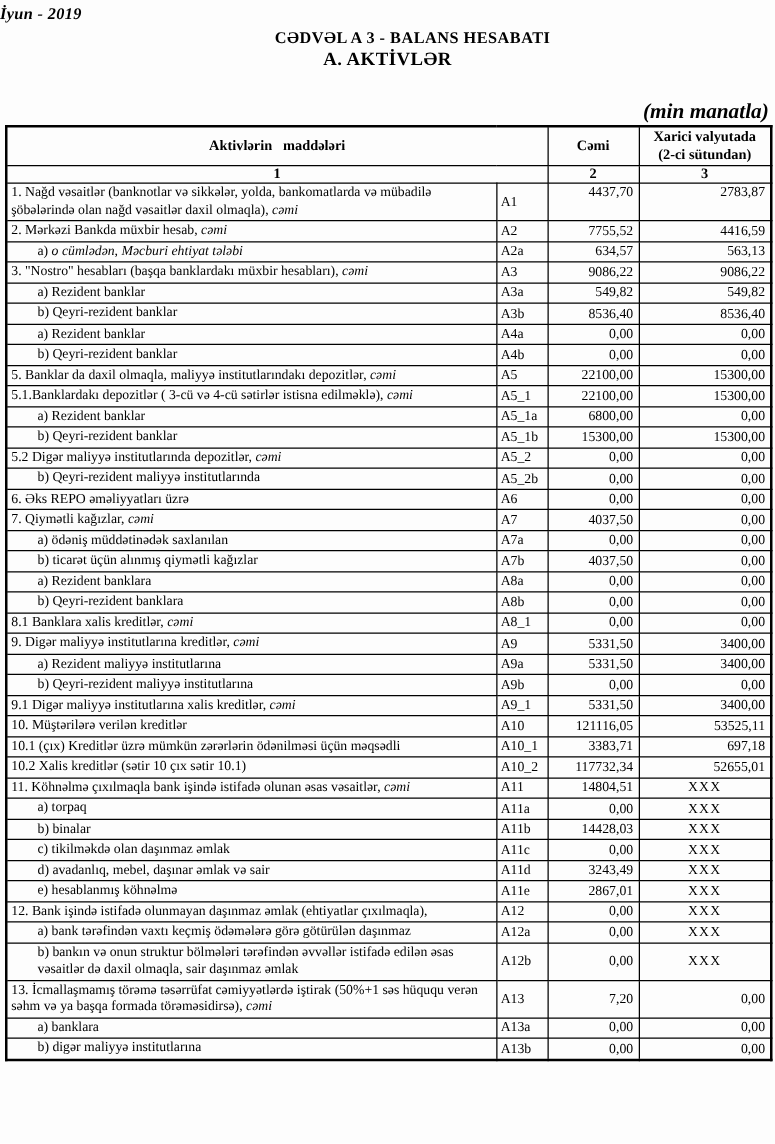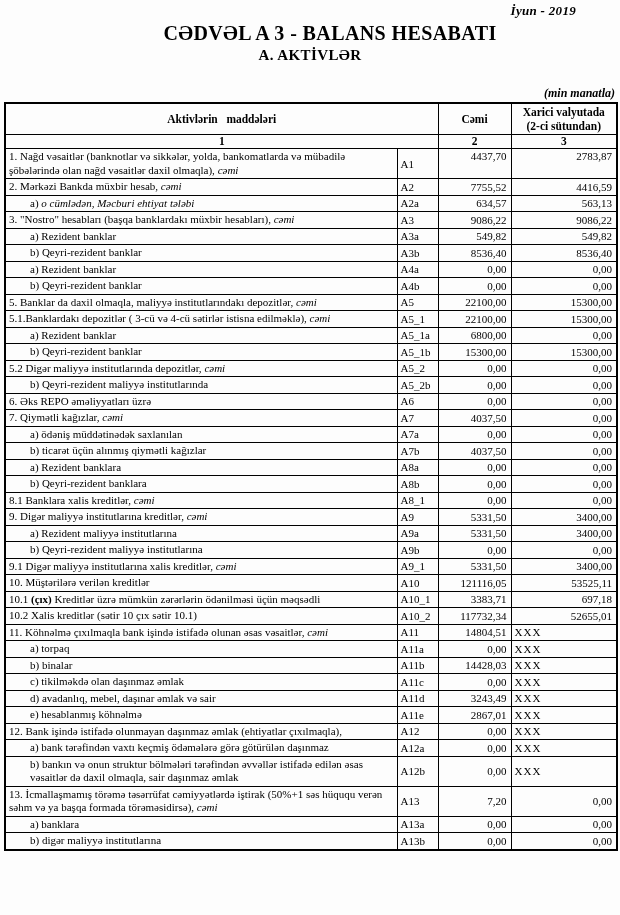--- a/index.html
+++ b/index.html
@@ -6,47 +6,47 @@
   html, body { margin: 0; padding: 0; background: #fff; }
   .page {
     width: 620px; height: 915px;
     background: #fdfdfd;
     font-family: "Liberation Serif", serif;
     color: #000;
     position: relative;
     overflow: hidden;
   }
   .period {
-    text-align: right;
+    text-align: left;
     font-weight: bold;
     font-style: italic;
     font-size: 13px;
     padding: 3px 44px 0 0;
     letter-spacing: 0.3px;
   }
   .title {
     text-align: center;
     font-weight: bold;
-    font-size: 20px;
+    font-size: 13px;
     margin-top: 3px;
     letter-spacing: 0.4px;
     margin-left: 40px;
   }
   .subtitle {
     text-align: center;
     font-weight: bold;
     font-size: 15px;
     margin-top: 2px;
     letter-spacing: 0.4px;
   }
   .unit {
     text-align: right;
     font-weight: bold;
     font-style: italic;
-    font-size: 12px;
+    font-size: 17px;
     margin: 22px 5px 1px 0;
     padding-left: 24px;
   }
   table.balance {
     width: 612px;
     margin: 0 4px;
     border-collapse: collapse;
     border: 2px solid #000;
     table-layout: fixed;
     font-size: 11px;
@@ -76,24 +76,24 @@
     padding: 0 2px 1px 2px;
   }
   td.desc {
     text-align: left;
     line-height: 13.5px;
     padding: 1px 2px 1px 3px;
   }
   td.desc.indent { padding-left: 24px; }
   td.code { text-align: left; font-size: 11px; }
   td.num { text-align: right; padding-right: 4px; }
-  td.xxx { letter-spacing: 1px; }
+  td.xxx { text-align: center; letter-spacing: 1px; }
   td.vtop { vertical-align: top; }
   .it { font-style: italic; }
-  .bd { font-weight: bold; }
+  .bd { font-weight: normal; }
 </style>
 </head>
 <body>
 
 <div class="page">
   <div class="period">İyun  - 2019</div>
   <div class="title">CƏDVƏL A 3 - BALANS HESABATI</div>
   <div class="subtitle">A. AKTİVLƏR</div>
   <div class="unit">(min manatla)</div>
 

